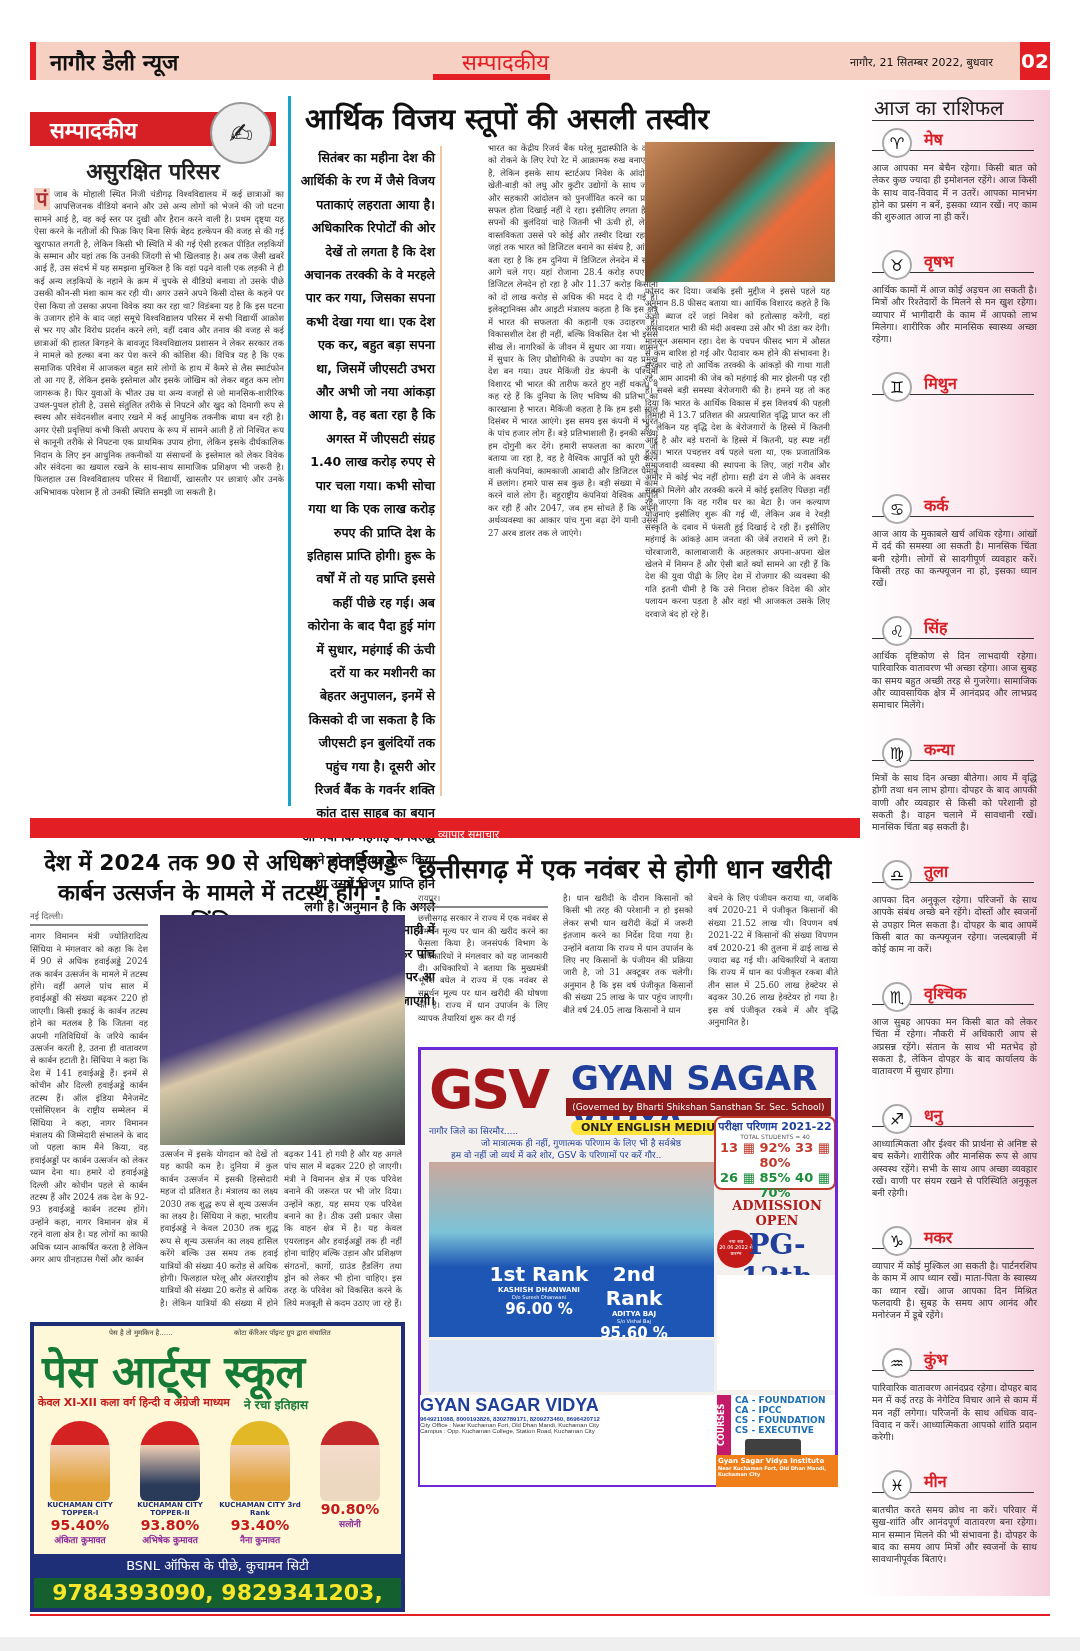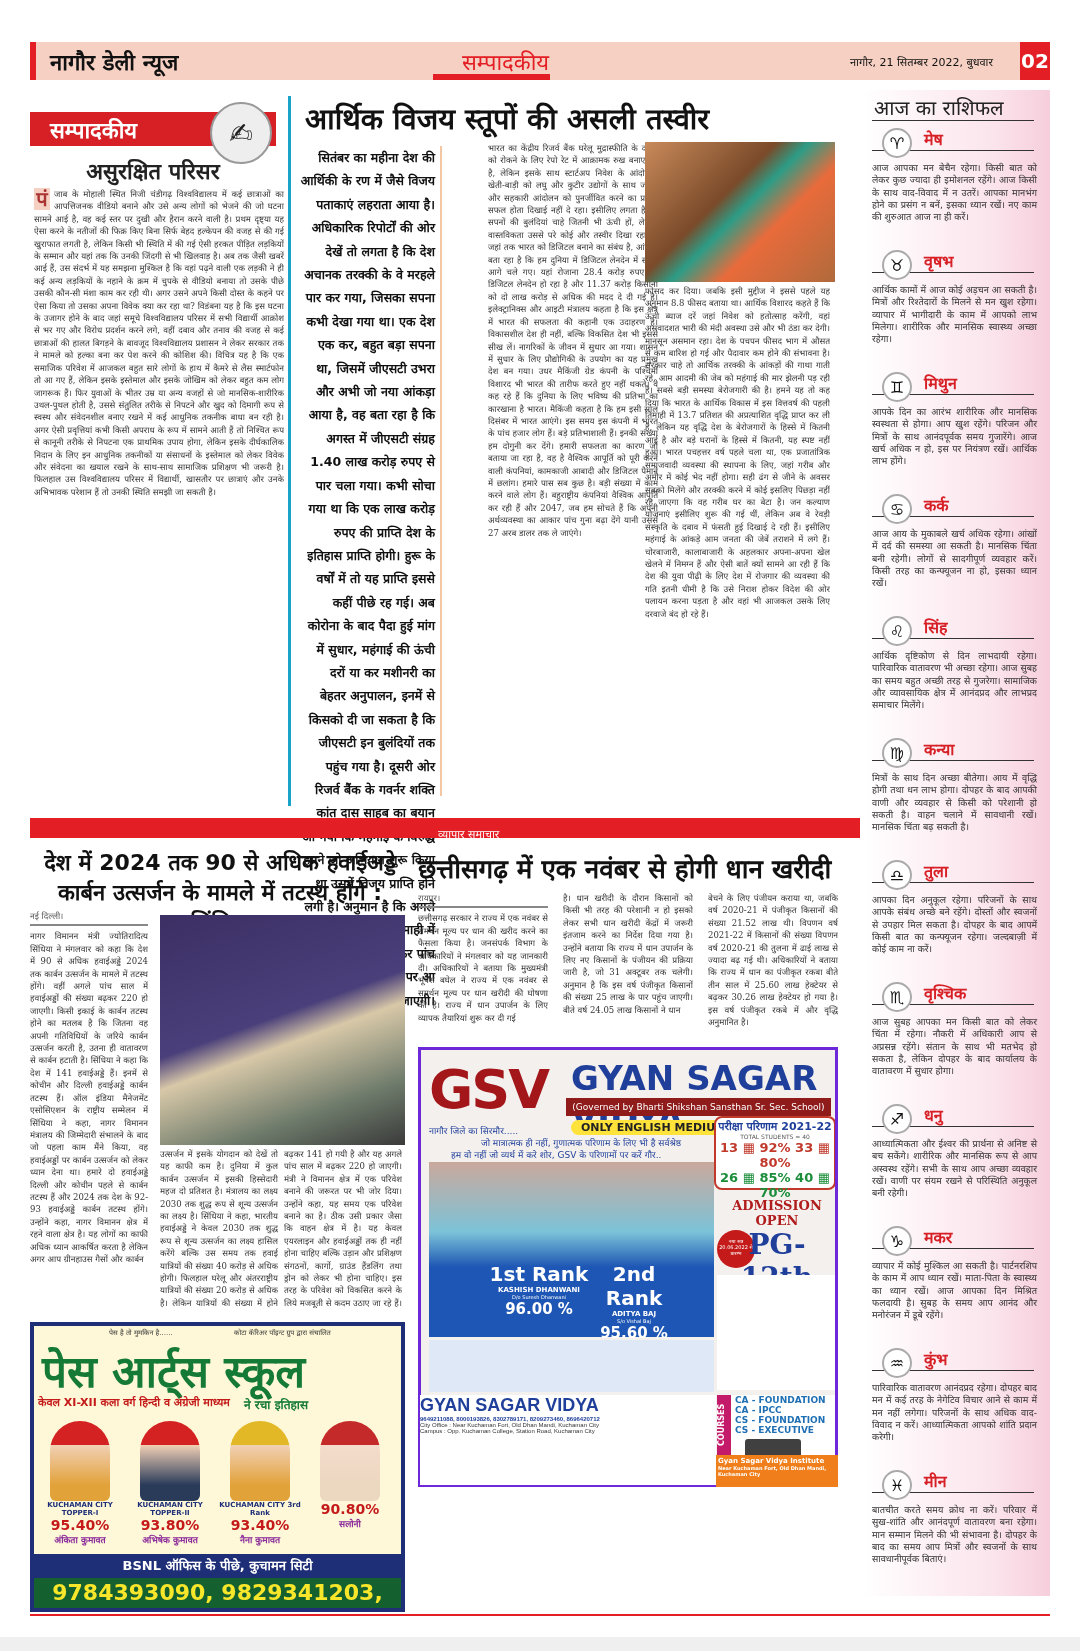--- a/index.html
+++ b/index.html
@@ -67,21 +67,21 @@
 .pace-title{position:absolute;left:8px;top:14px;font-size:44px;font-weight:bold;color:#157a35}
 .pace-tag{position:absolute;left:75px;top:2px;font-size:7px;color:#333}
 .pace-tag2{position:absolute;left:200px;top:2px;font-size:7px;color:#333}
 .pace-sub{position:absolute;left:4px;top:68px;font-size:11px;color:#c41a1a;font-weight:bold}
 .pace-sub2{position:absolute;left:210px;top:70px;font-size:12px;color:#157a35;font-weight:bold}
 .student{position:absolute;top:95px;width:88px;text-align:center}
 .student .pic{width:60px;height:80px;margin:0 auto;border-radius:30px 30px 6px 6px}
 .student .pct{font-size:14px;font-weight:bold;color:#c41a1a}
 .student .nm{font-size:9px;font-weight:bold;color:#8a2a9a}
 .student .lbl{font-size:7px;color:#1e2f78;font-weight:bold}
-.pace-addr{position:absolute;left:0;top:234px;width:375px;text-align:center;color:#fff;font-size:13px;font-weight:bold}
+.pace-addr{position:absolute;left:0;top:234px;width:375px;text-align:center;color:#fff;font-size:13px;font-weight:normal}
 .pace-ph{position:absolute;left:4px;top:256px;width:367px;height:30px;background:#15602f;color:#f8e62a;font-size:22px;font-weight:bold;text-align:center;line-height:30px}
 .rbox{position:absolute;left:862px;top:90px;width:188px;height:1506px;background:linear-gradient(90deg,#fff 0%,#fbe4ec 70%,#f6cedc 100%)}
 .rtitle{position:absolute;left:12px;top:4px;font-size:20px;color:#222}
 .rtitle-line{position:absolute;left:10px;top:30px;width:162px;height:1px;background:#333}
 .sign{position:absolute;left:10px;width:165px}
 .sign .hdr{position:relative;height:34px}
 .sign .ic{position:absolute;left:10px;top:0;width:30px;height:30px;border-radius:50%;background:#fff;border:2px solid #aaa;display:flex;align-items:center;justify-content:center;font-size:16px;color:#111}
 .sign .nm{position:absolute;left:52px;top:0;font-size:16px;color:#d71f26;font-weight:bold}
 .sign .ln{position:absolute;left:0;top:22px;width:162px;height:1px;background:#333}
 .sign .txt{font-size:9.3px;line-height:12.3px;color:#333;text-align:justify}
@@ -274,21 +274,20 @@
         <div class="nm">वृषभ</div>
       </div>
     <div class="txt">आर्थिक कामों में आज कोई अड़चन आ सकती है। मित्रों और रिश्तेदारों के मिलने से मन खुश रहेगा। व्यापार में भागीदारी के काम में आपको लाभ मिलेगा। शारीरिक और मानसिक स्वास्थ्य अच्छा रहेगा।</div>
   </div>
   <div class="sign" style="top:282px">
     <div class="hdr">
         <div class="ln"></div>
         <div class="ic">♊</div>
         <div class="nm">मिथुन</div>
       </div>
-    <div class="txt">आपके दिन का आरंभ शारीरिक और मानसिक स्वस्थता से होगा। आप खुश रहेंगे। परिजन और मित्रों के साथ आनंदपूर्वक समय गुजारेंगे। आज खर्च अधिक न हो, इस पर नियंत्रण रखें। आर्थिक लाभ होंगे।</div>
   </div>
   <div class="sign" style="top:404px">
     <div class="hdr">
         <div class="ln"></div>
         <div class="ic">♋</div>
         <div class="nm">कर्क</div>
       </div>
     <div class="txt">आज आय के मुकाबले खर्च अधिक रहेगा। आंखों में दर्द की समस्या आ सकती है। मानसिक चिंता बनी रहेगी। लोगों से सादगीपूर्ण व्यवहार करें। किसी तरह का कन्फ्यूजन ना हो, इसका ध्यान रखें।</div>
   </div>
   <div class="sign" style="top:526px">

